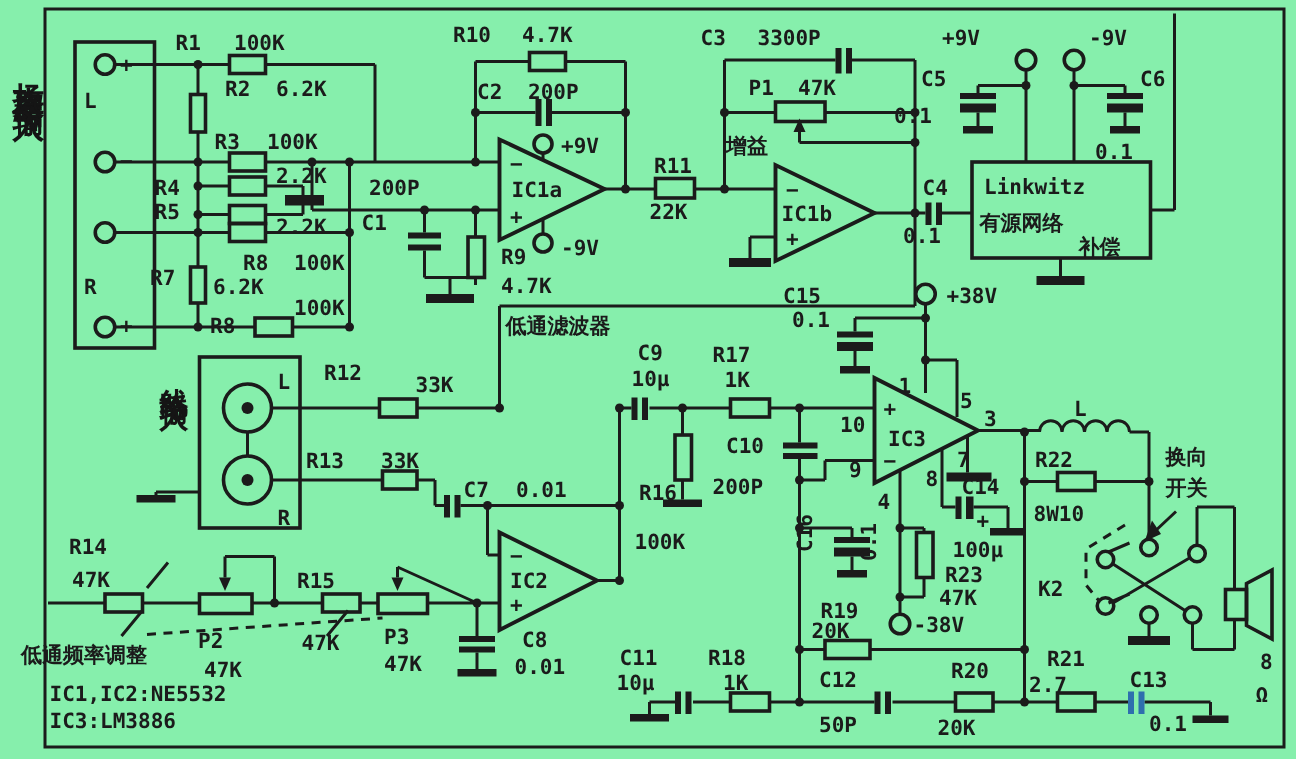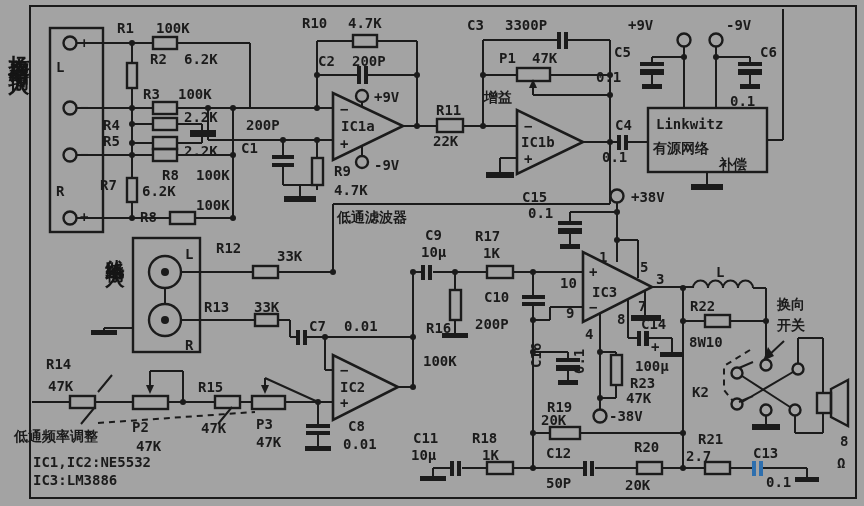--- a/index.html
+++ b/index.html
@@ -1,16 +1,16 @@
 <!DOCTYPE html>
 <html><head>
 <meta charset="utf-8">
 <style>
   html,body{margin:0;padding:0;background:#888;}
-  #stage{position:relative;width:864px;height:506px;background:#a3a3a3;overflow:hidden;
+  #stage{position:relative;width:864px;height:506px;background:#86efac;overflow:hidden;
          outline:2px solid #111;font-family:"DejaVu Sans Mono",monospace;}
   svg{position:absolute;inset:0;}
   .vlabel{position:absolute;writing-mode:vertical-rl;text-orientation:upright;
           font-family:"DejaVu Sans",sans-serif;font-weight:700;color:#151515;
           letter-spacing:3px;}
   #spk-label{left:5px;top:38px;font-size:21px;}
   #line-label{left:103px;top:243px;font-size:19px;}
   text{font-family:"DejaVu Sans Mono",monospace;font-weight:700;fill:#1b1b1b;font-size:14px;}
   text.cn{font-family:"DejaVu Sans",sans-serif;font-weight:700;}
   .wire{stroke:#1b1b1b;stroke-width:2;fill:none;}

